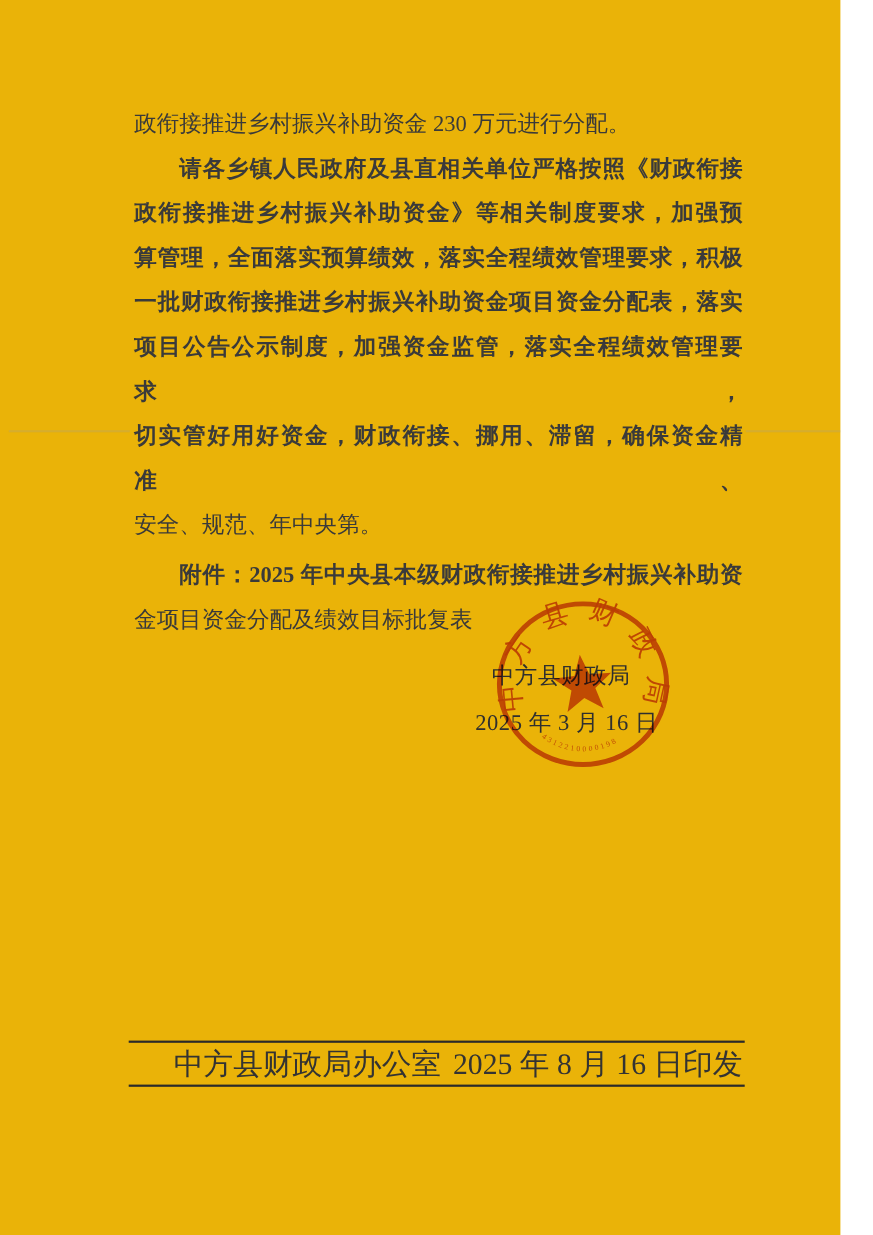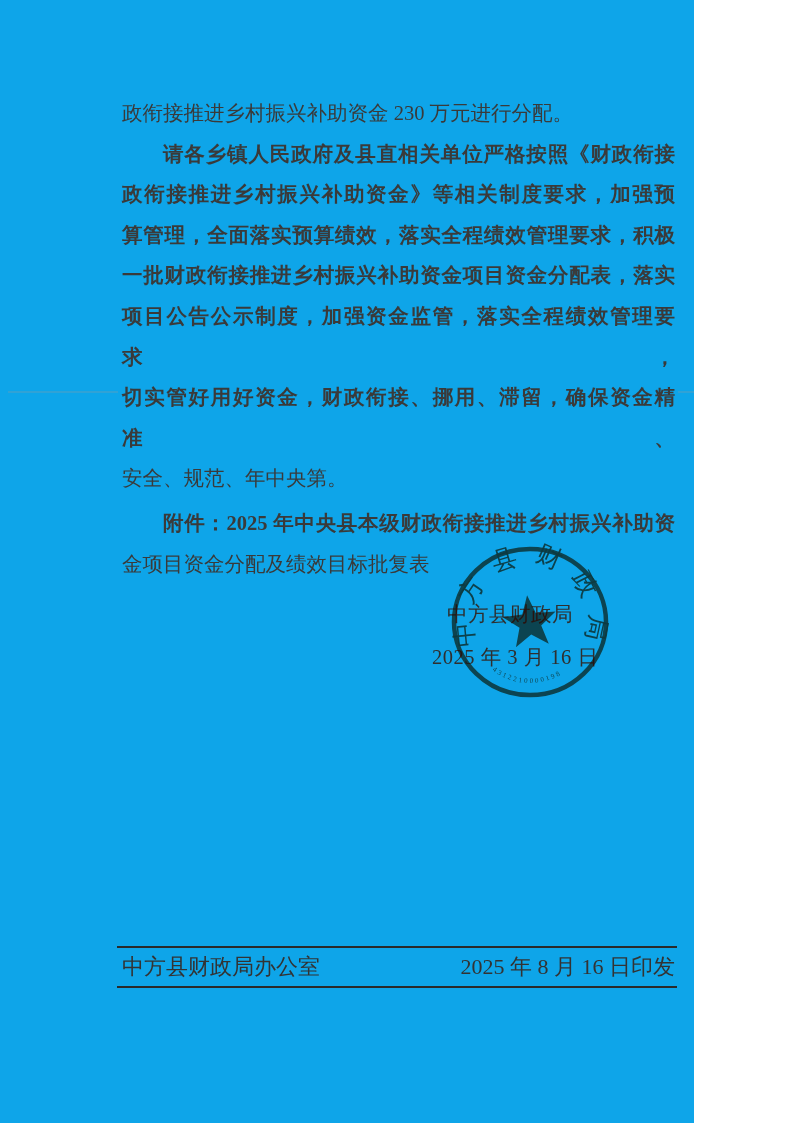--- a/index.html
+++ b/index.html
@@ -1,19 +1,19 @@
 <!DOCTYPE html>
 <html><head>
 <meta charset="utf-8">
 <style>
   html,body{margin:0;padding:0;}
   .page{
     position:relative;
-    width:694px;height:1123px;
-    background:#0ea5e9;
+    width:764px;height:1123px;
+    background:#eab308;
     font-family:"Liberation Serif","DejaVu Serif",serif;
     color:#3a3a3a;
     overflow:hidden;
   }
   .body-text{
     position:absolute;
     left:122px;top:93px;width:553px;
     font-size:20.5px;
     line-height:40.6px;
     color:#3a3a3a;
@@ -43,21 +43,21 @@
   .scan-artifact{
     position:absolute;height:2px;background:#9a9a9a;opacity:0.25;
   }
   .footer{
     position:absolute;left:117px;top:946px;width:560px;
   }
   .footer-rule{height:2px;background:#2a2a2a;width:560px;}
   .footer-row{
     display:flex;justify-content:space-between;align-items:center;
     height:38px;padding:0 2px 0 5px;box-sizing:border-box;
-    font-size:22px;color:#333;
+    font-size:27px;color:#333;margin-left:36px;
   }
 </style>
 </head>
 <body>
 
 <div class="page">
 
   <div class="body-text">
     <div class="line">政衔接推进乡村振兴补助资金 230 万元进行分配。</div>
     <div class="line j ind">请各乡镇人民政府及县直相关单位严格按照《财政衔接</div>

